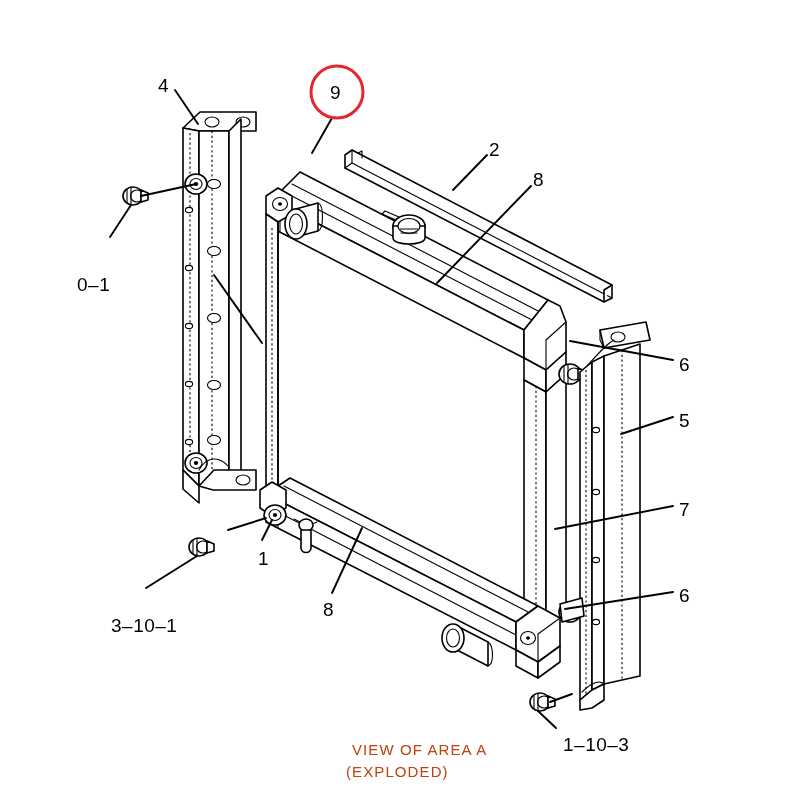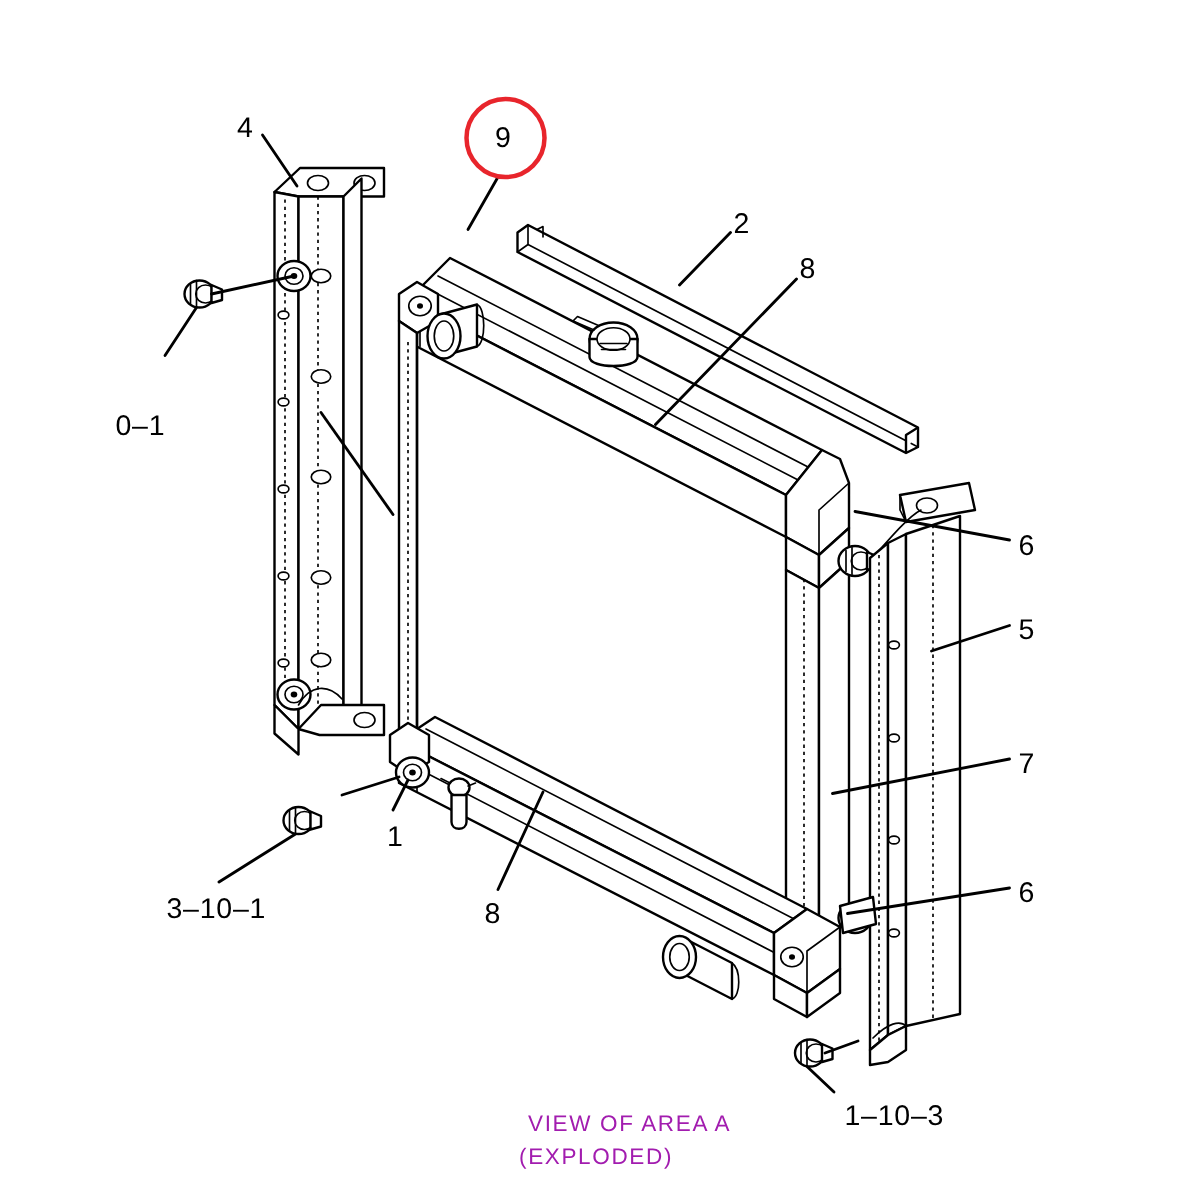--- a/index.html
+++ b/index.html
@@ -27,21 +27,21 @@
     font-size: 19px;
     color: #000000;
     white-space: nowrap;
     line-height: 1;
     letter-spacing: 0.5px;
   }
   .caption {
     position: absolute;
     font-family: "Liberation Sans", sans-serif;
     font-size: 15px;
-    color: #a21caf;
+    color: #c2410c;
     white-space: nowrap;
     letter-spacing: 1.1px;
     text-align: center;
   }
 </style>
 </head>
 <body>
 
 <div id="page">
 
@@ -284,20 +284,20 @@
   <div class="lbl" style="left:158px; top:76px;">4</div>
   <div class="lbl" style="left:330px; top:83px;">9</div>
   <div class="lbl" style="left:489px; top:140px;">2</div>
   <div class="lbl" style="left:533px; top:170px;">8</div>
   <div class="lbl" style="left:77px;  top:243px;margin-top:32px;">0–1</div>
   <div class="lbl" style="left:679px; top:355px;">6</div>
   <div class="lbl" style="left:679px; top:411px;">5</div>
   <div class="lbl" style="left:679px; top:500px;">7</div>
   <div class="lbl" style="left:258px; top:549px;">1</div>
   <div class="lbl" style="left:679px; top:586px;">6</div>
-  <div class="lbl" style="left:111px; top:597px;">3–10–1</div>
+  <div class="lbl" style="left:111px; top:616px;">3–10–1</div>
   <div class="lbl" style="left:323px; top:600px;">8</div>
   <div class="lbl" style="left:563px; top:735px;">1–10–3</div>
 
   <div class="caption" style="left:352px; top:741px;">VIEW OF AREA A</div>
   <div class="caption" style="left:346px; top:763px;">(EXPLODED)</div>
 
 </div>
 
 </body></html>

